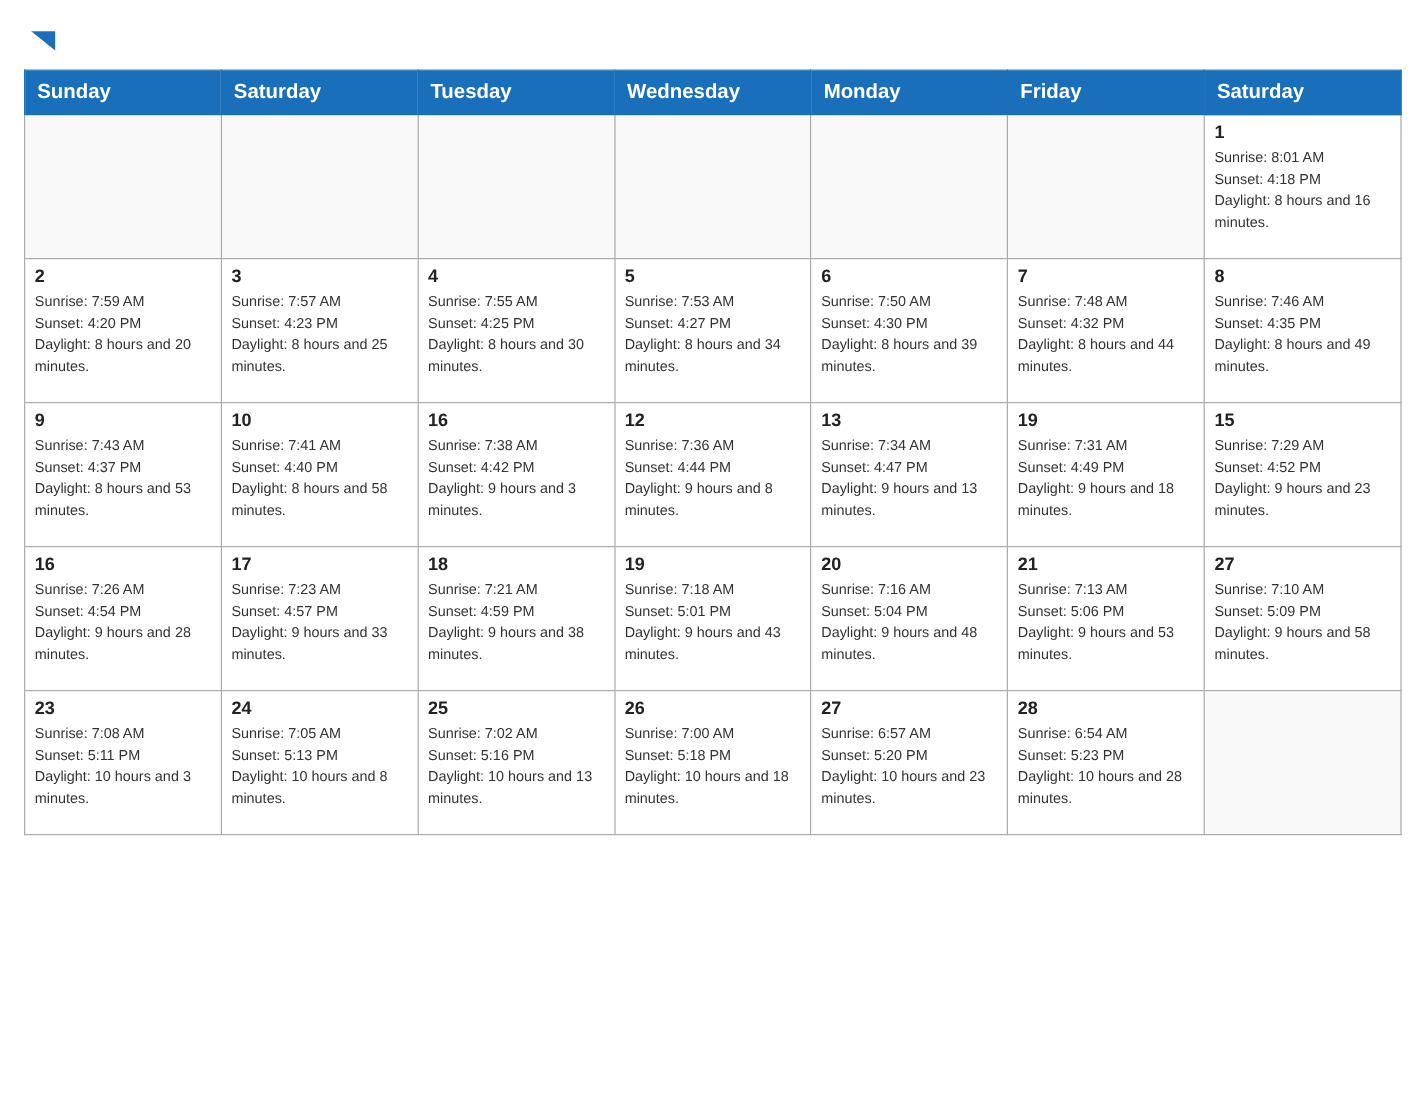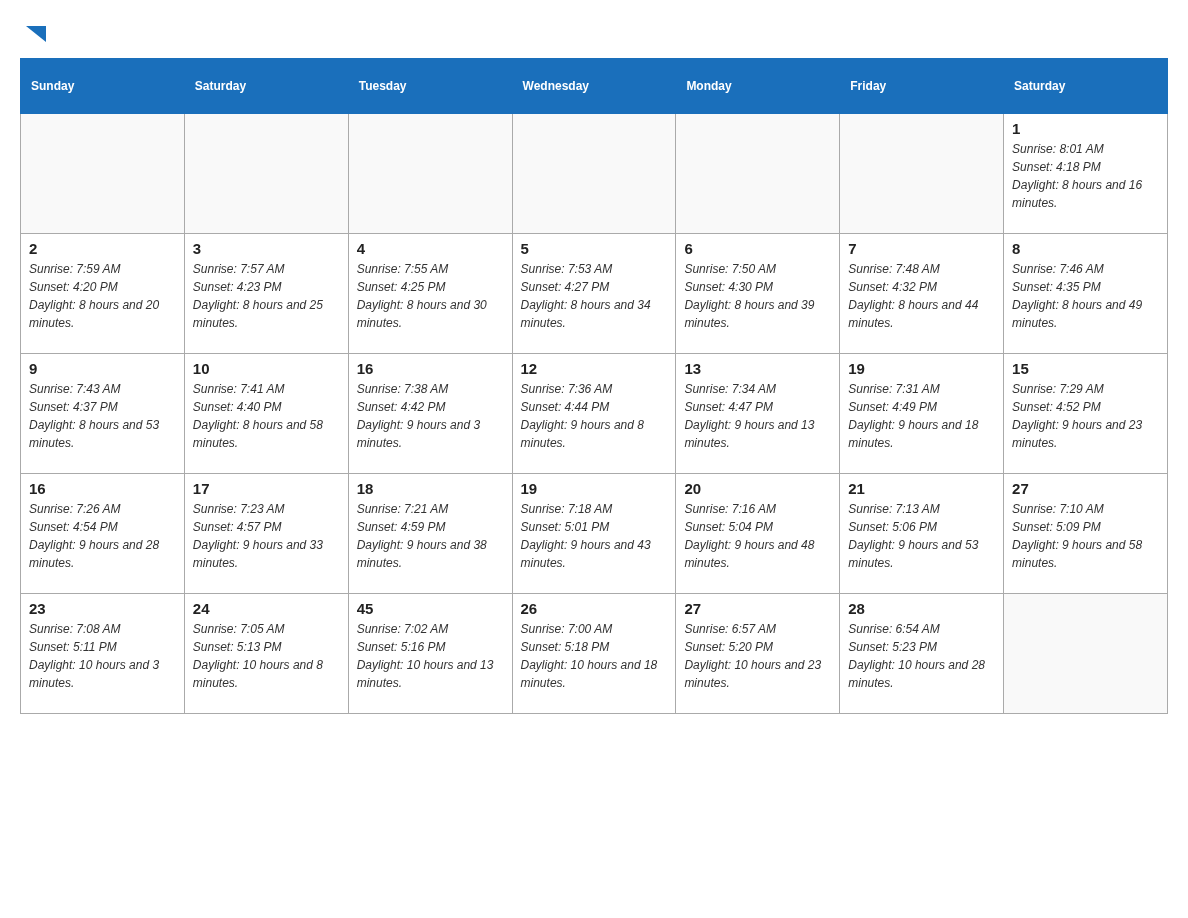--- a/index.html
+++ b/index.html
@@ -53,23 +53,23 @@
       color: #444;
     }
     .calendar {
       width: 100%;
       border-collapse: collapse;
       margin-top: 6px;
     }
     .calendar thead tr th {
       background-color: #1a6fbb;
       color: #fff;
-      font-size: 12px;
-      font-weight: bold;
-      padding: 20px 10px;
+      font-size: 17px;
+      font-weight: bold;
+      padding: 8px 10px;
       text-align: left;
       border: 1px solid #1a6fbb;
     }
     .calendar tbody tr td {
       vertical-align: top;
       border: 1px solid #aaa;
       padding: 6px 8px;
       width: 14.28%;
       font-size: 12.5px;
       color: #222;
@@ -80,21 +80,20 @@
       font-size: 15px;
       font-weight: bold;
       color: #222;
       display: block;
       margin-bottom: 3px;
     }
     .day-info {
       font-size: 12px;
       color: #333;
       line-height: 1.5;
-      font-style: italic;
     }
     .empty-cell {
       background: #f9f9f9;
     }
     .row-top-border td {
       border-top: 2px solid #1a6fbb;
     }
   </style>
 </head>
 <body>
@@ -234,21 +233,21 @@
       <tr class="row-top-border">
         <td>
           <span class="day-num">23</span>
           <div class="day-info">Sunrise: 7:08 AM<br>Sunset: 5:11 PM<br>Daylight: 10 hours and 3 minutes.</div>
         </td>
         <td>
           <span class="day-num">24</span>
           <div class="day-info">Sunrise: 7:05 AM<br>Sunset: 5:13 PM<br>Daylight: 10 hours and 8 minutes.</div>
         </td>
         <td>
-          <span class="day-num">45</span>
+          <span class="day-num">25</span>
           <div class="day-info">Sunrise: 7:02 AM<br>Sunset: 5:16 PM<br>Daylight: 10 hours and 13 minutes.</div>
         </td>
         <td>
           <span class="day-num">26</span>
           <div class="day-info">Sunrise: 7:00 AM<br>Sunset: 5:18 PM<br>Daylight: 10 hours and 18 minutes.</div>
         </td>
         <td>
           <span class="day-num">27</span>
           <div class="day-info">Sunrise: 6:57 AM<br>Sunset: 5:20 PM<br>Daylight: 10 hours and 23 minutes.</div>
         </td>

